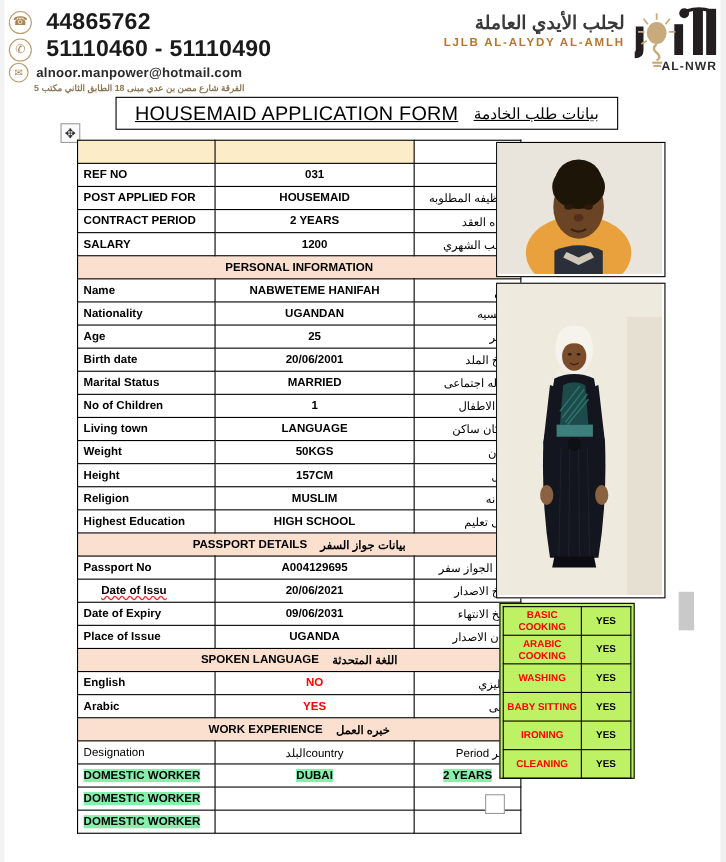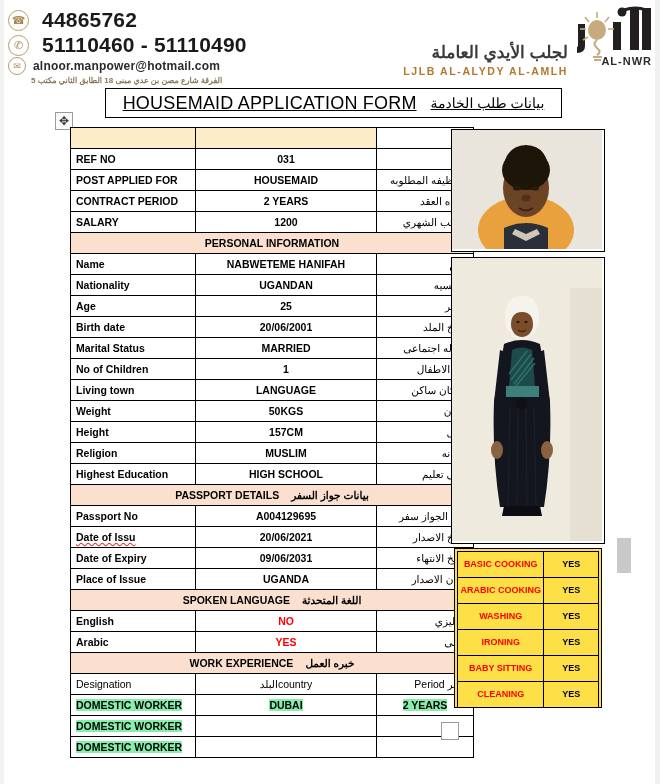--- a/index.html
+++ b/index.html
@@ -28,21 +28,21 @@
   .ctext{margin-left:13px;font-size:21px;font-weight:700;letter-spacing:.2px;color:#1a1a1a;}
   #contact-phone{left:8px;top:8px;}
   #contact-mobile{left:8px;top:33px;}
   #contact-email{left:8px;top:57px;}
   #contact-email .cicon{width:16px;height:16px;font-size:9px;}
   #contact-email .etext{margin-left:7px;font-size:12px;font-weight:600;color:#2b2b2b;letter-spacing:.2px;}
   #address-line{position:absolute;left:31px;top:76px;font-size:8px;color:#8a7654;
     direction:rtl;font-weight:700;letter-spacing:.1px;}
 
   
-  #brand{position:absolute;right:92px;top:44px;text-align:right;}
+  #brand{position:absolute;right:92px;top:12px;text-align:right;}
   #brand-ar{font-size:17px;font-weight:700;color:#3a3a3a;direction:rtl;line-height:1.1;}
   #brand-en{font-size:10.5px;font-weight:700;color:#b5762e;letter-spacing:1.6px;margin-top:2px;}
   #logo{position:absolute;right:6px;top:6px;width:86px;height:72px;}
   #logo-sub{position:absolute;right:8px;top:55px;font-size:11px;font-weight:700;letter-spacing:1px;color:#2b2b2b;}
 
   
   #title-box{
     position:absolute;left:105px;top:88px;width:455px;height:28px;
     border:1.3px solid #000;background:#fff;
     display:flex;align-items:center;justify-content:center;gap:14px;
@@ -80,40 +80,41 @@
     background:#fbe0d0;text-align:center;font-weight:700;font-size:11px;height:17px;
   }
   .sec-inner{display:flex;justify-content:center;gap:12px;}
   .sec-ar{direction:rtl;font-weight:700;}
   .red-val{color:#ff0000;}
   .hl{background:#86efac;}
   .hl-cell{font-weight:700;}
   .spell{
     text-decoration:underline wavy #e03030;
     text-decoration-skip-ink:none;
+    margin-left:16px;
   }
   .we-head td{font-weight:400;}
   .we-c{text-align:center;font-weight:400;}
   .we-p{text-align:right;font-weight:400;direction:rtl;}
 
   
   #photo-portrait{
     position:absolute;left:451px;top:129px;width:152px;height:121px;
     border:1.4px solid #000;background:#fff;overflow:hidden;
   }
   #photo-full{
     position:absolute;left:451px;top:257px;width:152px;height:285px;
     border:1.4px solid #000;background:#fff;overflow:hidden;
   }
   #photo-portrait svg,#photo-full svg{display:block;}
 
   
   #skills-wrap{
-    position:absolute;left:454px;top:548px;width:148px;height:160px;
-    border:1.4px solid #000;background:#fde047;padding:2px;box-sizing:border-box;
+    position:absolute;left:454px;top:548px;width:123px;height:160px;
+    border:1.4px solid #000;background:#bef264;padding:2px;box-sizing:border-box;
   }
   #skills-table{width:100%;border-collapse:collapse;table-layout:fixed;}
   #skills-table td{
     border:1px solid #000;font-size:9px;font-weight:700;
     text-align:center;height:23px;padding:1px 2px;line-height:1.15;
   }
   .sk-name{color:#ff0000;width:62%;}
   .sk-val{color:#000;width:38%;}
 
   
@@ -409,25 +410,25 @@
         </tr>
         <tr>
           <td class="sk-name">ARABIC COOKING</td>
           <td class="sk-val">YES</td>
         </tr>
         <tr>
           <td class="sk-name">WASHING</td>
           <td class="sk-val">YES</td>
         </tr>
         <tr>
+          <td class="sk-name">BABY SITTING</td>
+          <td class="sk-val">YES</td>
+        </tr>
+        <tr>
           <td class="sk-name">IRONING</td>
-          <td class="sk-val">YES</td>
-        </tr>
-        <tr>
-          <td class="sk-name">BABY SITTING</td>
           <td class="sk-val">YES</td>
         </tr>
         <tr>
           <td class="sk-name">CLEANING</td>
           <td class="sk-val">YES</td>
         </tr>
       </tbody>
   </table>
 </div>
 

